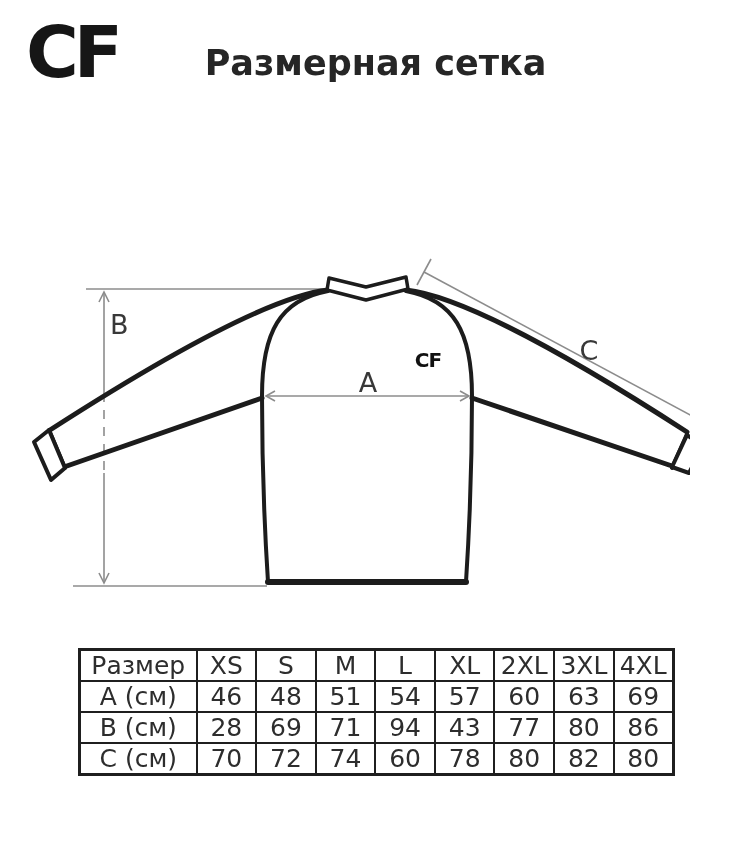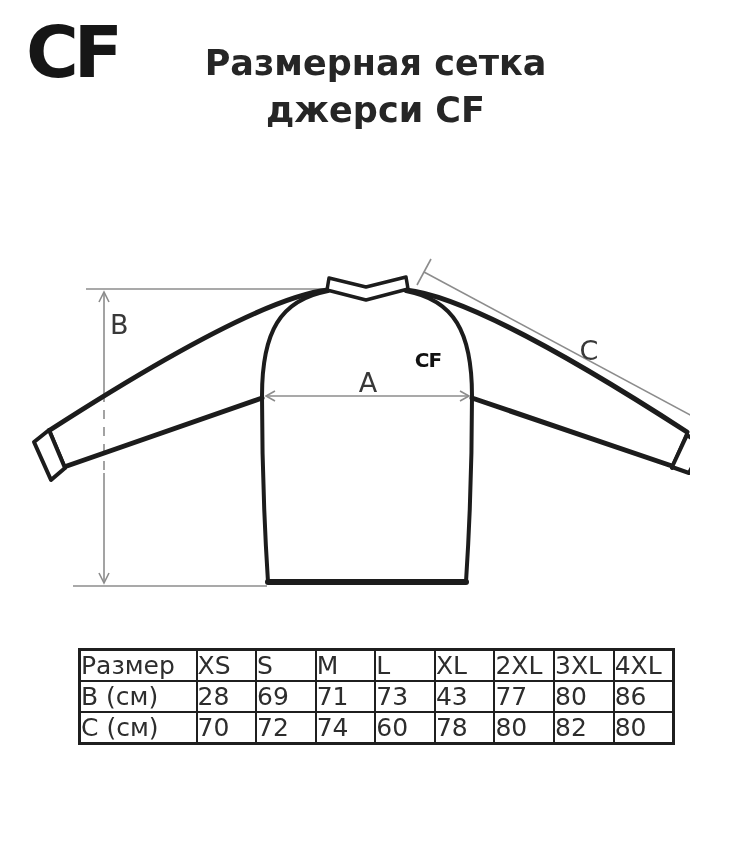--- a/index.html
+++ b/index.html
@@ -17,36 +17,35 @@
     font-size:35px;line-height:47px;font-weight:bold;color:#262626;
   }
   .diagram-svg{position:absolute;top:0;left:0;}
   .size-table{
     position:absolute;top:648px;left:78px;width:594px;
     border-collapse:collapse;table-layout:fixed;
     font-size:25px;color:#2d2d2d;
   }
   .size-table th,.size-table td{
     border:2px solid #1f1f1f;height:29px;padding:0;margin:0;
-    text-align:left;vertical-align:middle;font-weight:normal;line-height:1;
+    text-align:center;vertical-align:middle;font-weight:normal;line-height:1;
   }
   .size-table{border:3px solid #1f1f1f;}
   .dim-label{font-size:27px;fill:#383838;}
   .chest-mark{font-size:20px;font-weight:bold;fill:#111111;letter-spacing:-1px;}
 </style>
 </head>
 <body>
 
 <div id="canvas">
 
   <div class="brand-logo">CF</div>
 
   <div class="page-title">
     <div>Размерная сетка</div>
-    <div>джерси CF</div>
   </div>
 
   <svg class="diagram-svg" width="751" height="640" viewBox="0 0 751 640" xmlns="http://www.w3.org/2000/svg">
 
     <g stroke="#8c8c8c" stroke-width="1.6" fill="none">
 
       <path d="M86,289 L330,289"></path>
       <path d="M73,586 L267,586"></path>
 
       <path d="M104,293 L104,393"></path>
@@ -100,25 +99,36 @@
         <th>XS</th>
         <th>S</th>
         <th>M</th>
         <th>L</th>
         <th>XL</th>
         <th>2XL</th>
         <th>3XL</th>
         <th>4XL</th>
       </tr>
       <tr>
+        <td>A (см)</td>
+        <td>46</td>
+        <td>48</td>
+        <td>51</td>
+        <td>54</td>
+        <td>57</td>
+        <td>60</td>
+        <td>63</td>
+        <td>69</td>
+      </tr>
+      <tr>
         <td>B (см)</td>
         <td>28</td>
         <td>69</td>
         <td>71</td>
-        <td>73</td>
+        <td>94</td>
         <td>43</td>
         <td>77</td>
         <td>80</td>
         <td>86</td>
       </tr>
       <tr>
         <td>C (см)</td>
         <td>70</td>
         <td>72</td>
         <td>74</td>

